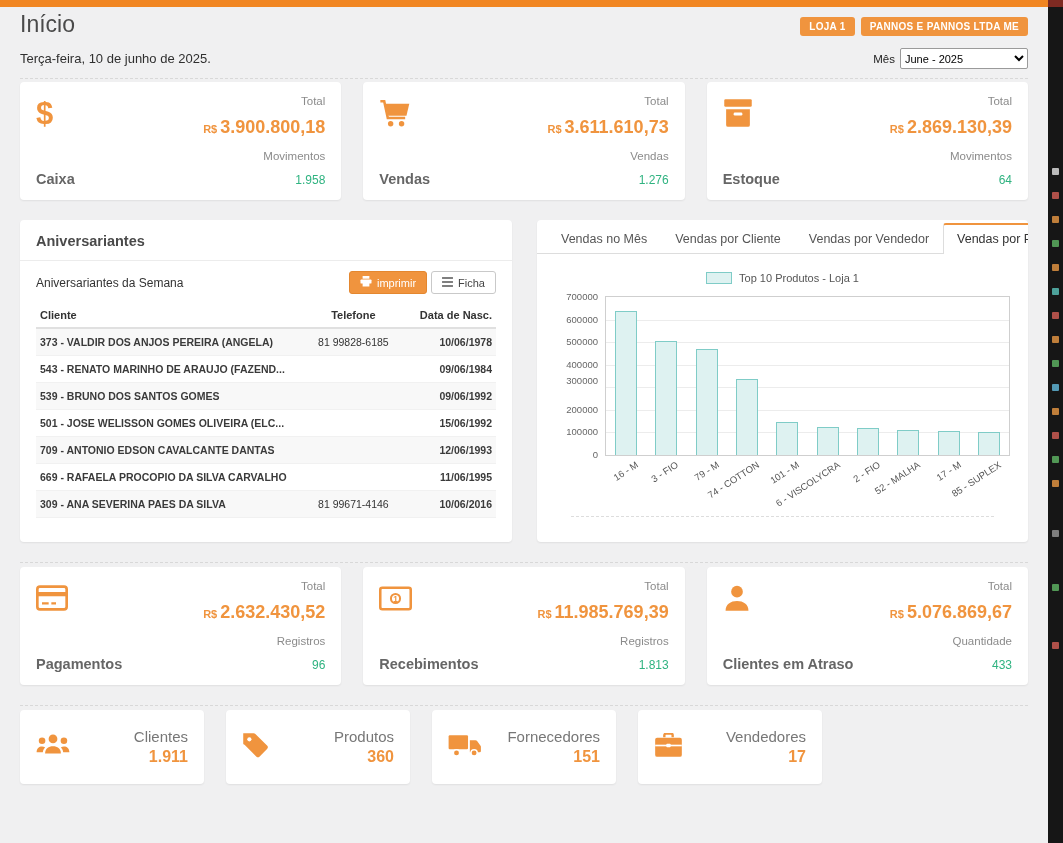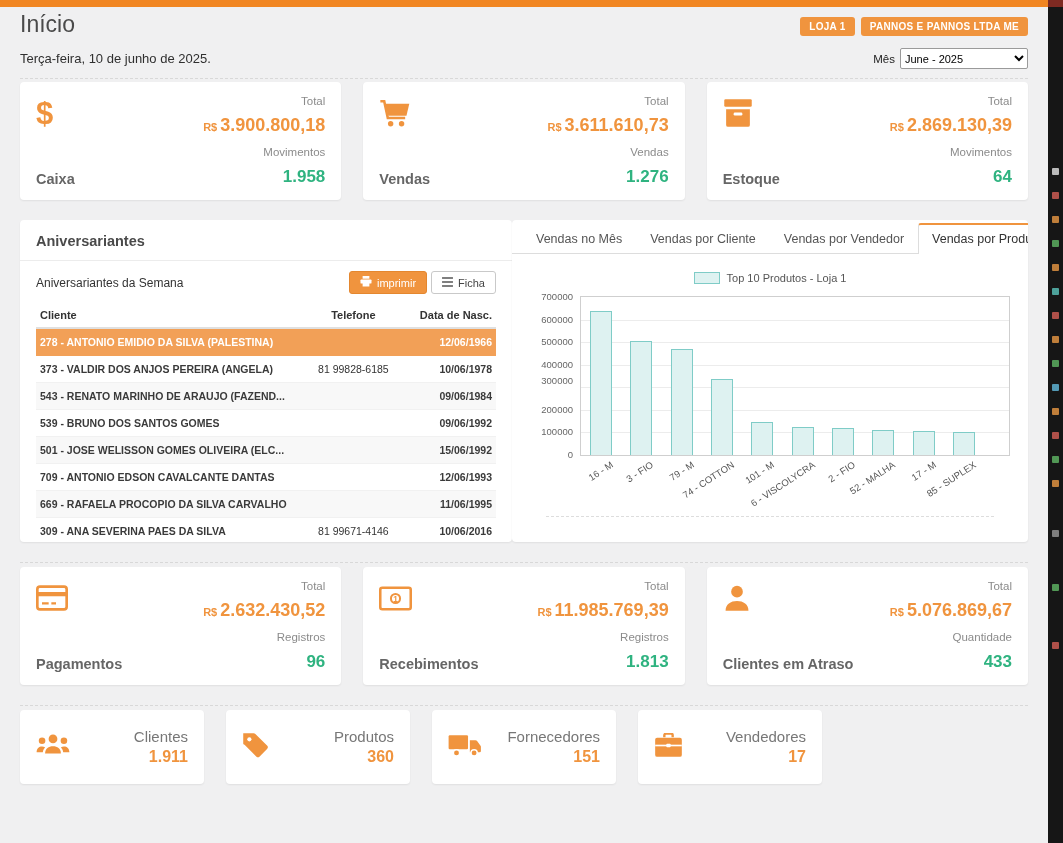--- a/index.html
+++ b/index.html
@@ -33,23 +33,23 @@
   .cards-row.bottom { margin-top:4px; }
   .stat-card { background:#fff; border-radius:4px; box-shadow:0 1px 2px rgba(0,0,0,.07); padding:13px 16px; height:118px; display:flex; justify-content:space-between; }
   .stat-left { display:flex; flex-direction:column; justify-content:space-between; }
   .stat-icon { height:36px; display:flex; align-items:center; }
   .dollar-glyph { font-size:31px; font-weight:bold; color:#f0943e; line-height:1; }
   .stat-label { font-weight:bold; color:#666; font-size:14.5px; white-space:nowrap; }
   .stat-right { display:flex; flex-direction:column; justify-content:space-between; text-align:right; }
   .muted { font-size:11.5px; color:#8b8b8b; }
   .amount { color:#f0943e; font-weight:bold; font-size:18px; line-height:1.1; white-space:nowrap; }
   .amount .cur { font-size:11px; margin-right:3px; font-weight:bold; }
-  .count { color:#2fb380; font-weight:bold; font-size:17px; }
-
-  .mid-row { display:grid; grid-template-columns:492px 1fr; margin-top:20px; }
+  .count { color:#2fb380; font-weight:normal; font-size:12px; }
+
+  .mid-row { display:grid; grid-template-columns:492px 1fr; gap:25px; margin-top:20px; }
   .panel { background:#fff; border-radius:4px; box-shadow:0 1px 2px rgba(0,0,0,.07); height:322px; overflow:hidden; }
   .panel-header { padding:13px 16px 11px; border-bottom:1px solid #ececec; font-weight:bold; color:#4a4a4a; font-size:14.5px; }
   .panel-sub { display:flex; justify-content:space-between; align-items:center; padding:10px 16px 6px; }
   .sub-text { font-size:12px; color:#333; }
   .btn-group { display:flex; gap:4px; }
   .btn { font-size:11px; border-radius:3px; padding:4px 10px; display:flex; align-items:center; gap:5px; cursor:pointer; border:1px solid transparent; font-family:inherit; background:none; }
   .btn-print { background:#f0943e; color:#fff; border-color:#e4872f; }
   .btn-ficha { background:#fff; color:#444; border-color:#c9c9c9; }
 
   table.bday { width:calc(100% - 32px); margin:2px 16px 0; border-collapse:collapse; table-layout:fixed; }
@@ -218,25 +218,20 @@
             <col class="c3">
           </colgroup>
         <thead>
           <tr>
             <th>Cliente</th>
             <th class="tel">Telefone</th>
             <th class="date">Data de Nasc.</th>
           </tr>
         </thead>
         <tbody>
-            <tr class="highlight">
-              <td>278 - ANTONIO EMIDIO DA SILVA (PALESTINA)</td>
-              <td class="tel"></td>
-              <td class="date">12/06/1966</td>
-            </tr>
             <tr>
               <td>373 - VALDIR DOS ANJOS PEREIRA (ANGELA)</td>
               <td class="tel">81 99828-6185</td>
               <td class="date">10/06/1978</td>
             </tr>
             <tr>
               <td>543 - RENATO MARINHO DE ARAUJO (FAZEND...</td>
               <td class="tel"></td>
               <td class="date">09/06/1984</td>
             </tr>

